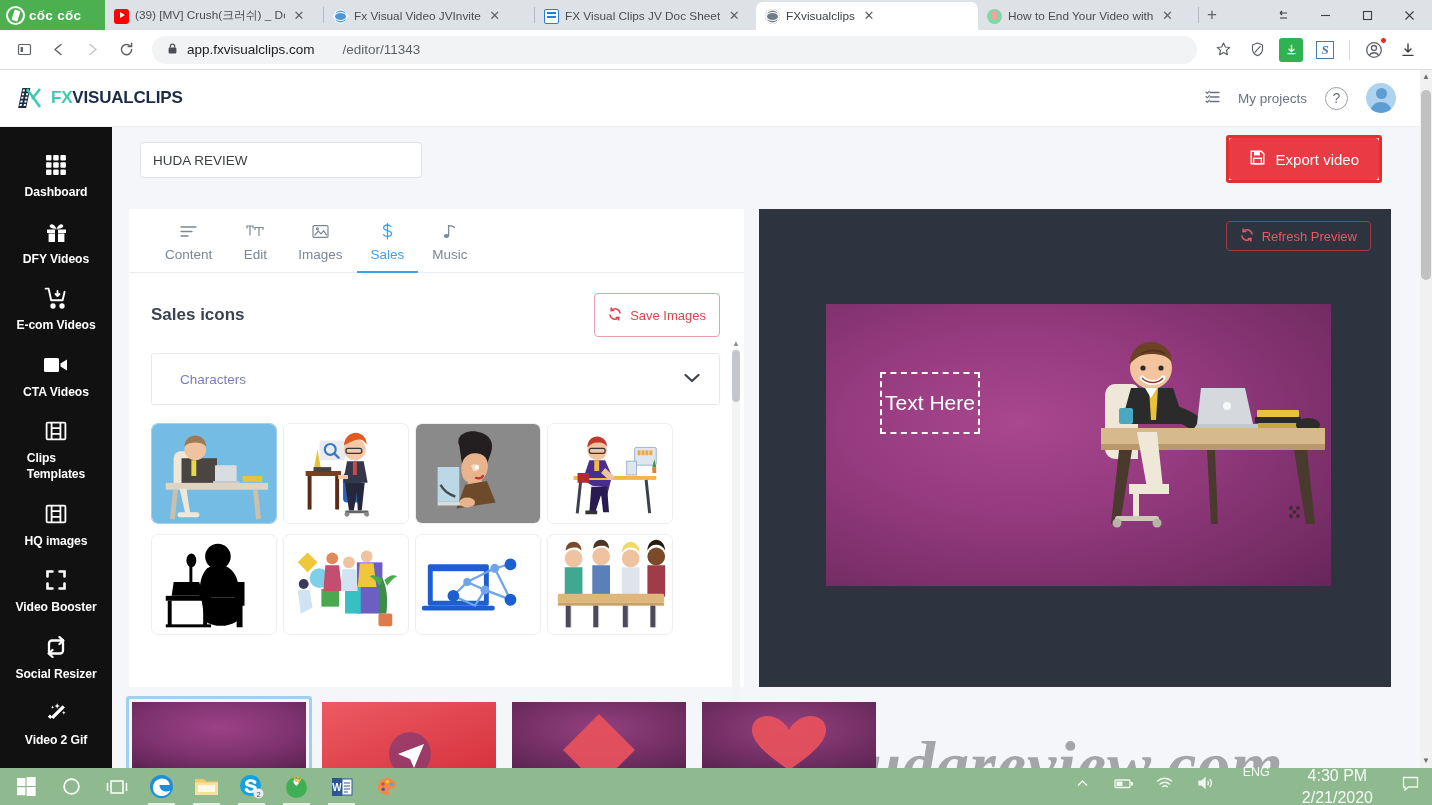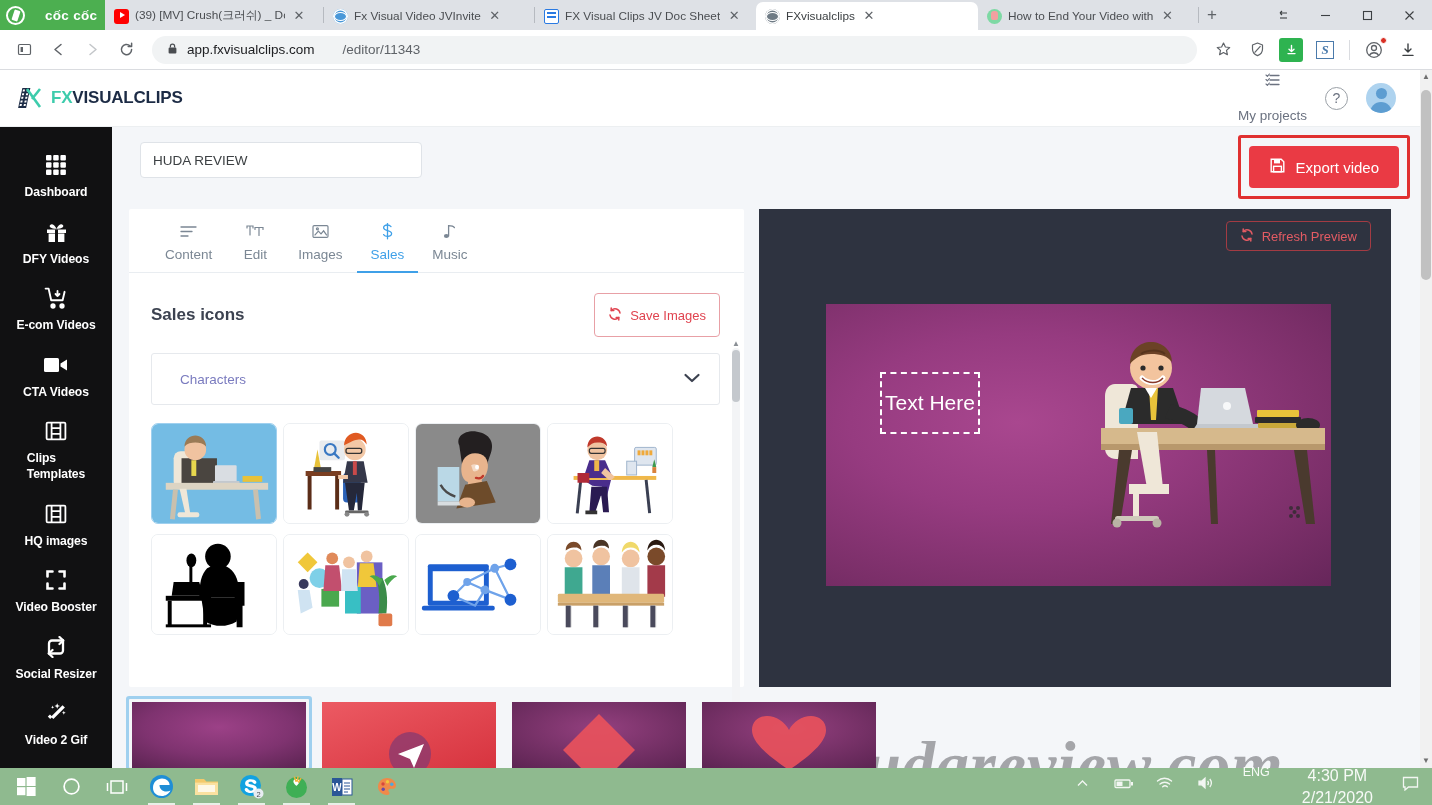--- a/index.html
+++ b/index.html
@@ -23,21 +23,21 @@
   }
   .brand-logo {
     width: 19px; height: 19px; border-radius: 50%;
     border: 2px solid #fff; position: relative; flex: 0 0 auto;
   }
   .brand-logo::after {
     content: ""; position: absolute; left: 5px; top: 2px;
     width: 6px; height: 11px; background: #fff;
     transform: rotate(18deg); border-radius: 1px;
   }
-  .brand-text { font-size: 13.5px; font-weight: bold; letter-spacing: .3px; margin-left: 16px; }
+  .brand-text { font-size: 13.5px; font-weight: bold; letter-spacing: .3px; }
 
   .tabs { display: flex; align-items: flex-end; height: 30px; flex: 1 1 auto; min-width: 0; }
   .tab {
     height: 28px; display: flex; align-items: center; gap: 6px;
     padding: 0 4px 0 9px; min-width: 0; position: relative;
   }
   .tab.inactive { background: #dee1e6; }
   .tab.active { background: #fff; border-radius: 7px 7px 0 0; }
   .tab-sep { width: 1px; height: 16px; background: #b6bac0; align-self: center; }
   .tab-fav { width: 15px; height: 15px; flex: 0 0 auto; position: relative; }
@@ -130,21 +130,21 @@
     position: absolute; top: 70px; left: 0; width: 1420px; height: 57px;
     background: #fff; border-bottom: 1px solid #eceff1;
     display: flex; align-items: center; padding: 0 24px 0 18px;
   }
   .logo { display: flex; align-items: center; gap: 7px; }
   .logo-mark { width: 26px; height: 26px; position: relative; }
   .logo-text { font-size: 17px; font-weight: 800; letter-spacing: -.2px; }
   .logo-fx { color: #3dccac; }
   .logo-vc { color: #1c2b45; }
   .hdr-right { margin-left: auto; display: flex; align-items: center; gap: 18px; }
-  .myproj { display: flex; align-items: center; gap: 18px; color: #6b7280; font-size: 13.5px; flex-direction: column; }
+  .myproj { display: flex; align-items: center; gap: 18px; color: #6b7280; font-size: 13.5px; }
   .help-circle {
     width: 23px; height: 23px; border-radius: 50%; border: 1.6px solid #9aa0a6;
     color: #6b7280; font-size: 14px; display:flex; align-items:center; justify-content:center;
   }
   .avatar-app {
     width: 30px; height: 30px; border-radius: 50%; background: #aed3ef;
     position: relative; overflow: hidden;
   }
   .avatar-app::before {
     content:""; position:absolute; left:9.5px; top:5px; width:11px; height:11px;
@@ -176,22 +176,22 @@
     position: absolute; top: 127px; left: 112px; width: 1308px; height: 641px;
     background: #f4f6f9; overflow: hidden;
   }
   .title-row { position: absolute; top: 15px; left: 28px; }
   .title-input {
     width: 282px; height: 36px; border: 1px solid #dfe3e8; border-radius: 4px;
     background: #fff; font-size: 13.5px; color: #3c4043; padding: 0 12px;
     font-family: "Liberation Sans", sans-serif;
   }
   .export-wrap {
-    position: absolute; top: 8px; right: 10px;
-    border: 3px solid #e03030; border-radius: 3px; padding: 8px;
+    position: absolute; top: 8px; right: 38px;
+    border: 3px solid #e03030; border-radius: 3px; padding: 0;
   }
   .export-btn {
     background: #ea3a44; border: none; border-radius: 4px; color: #fff;
     height: 42px; padding: 0 20px; font-size: 15px;
     display: flex; align-items: center; gap: 10px; cursor: pointer;
     font-family: "Liberation Sans", sans-serif;
   }
 
   .panel-left {
     position: absolute; top: 82px; left: 17px; width: 615px; height: 478px;

